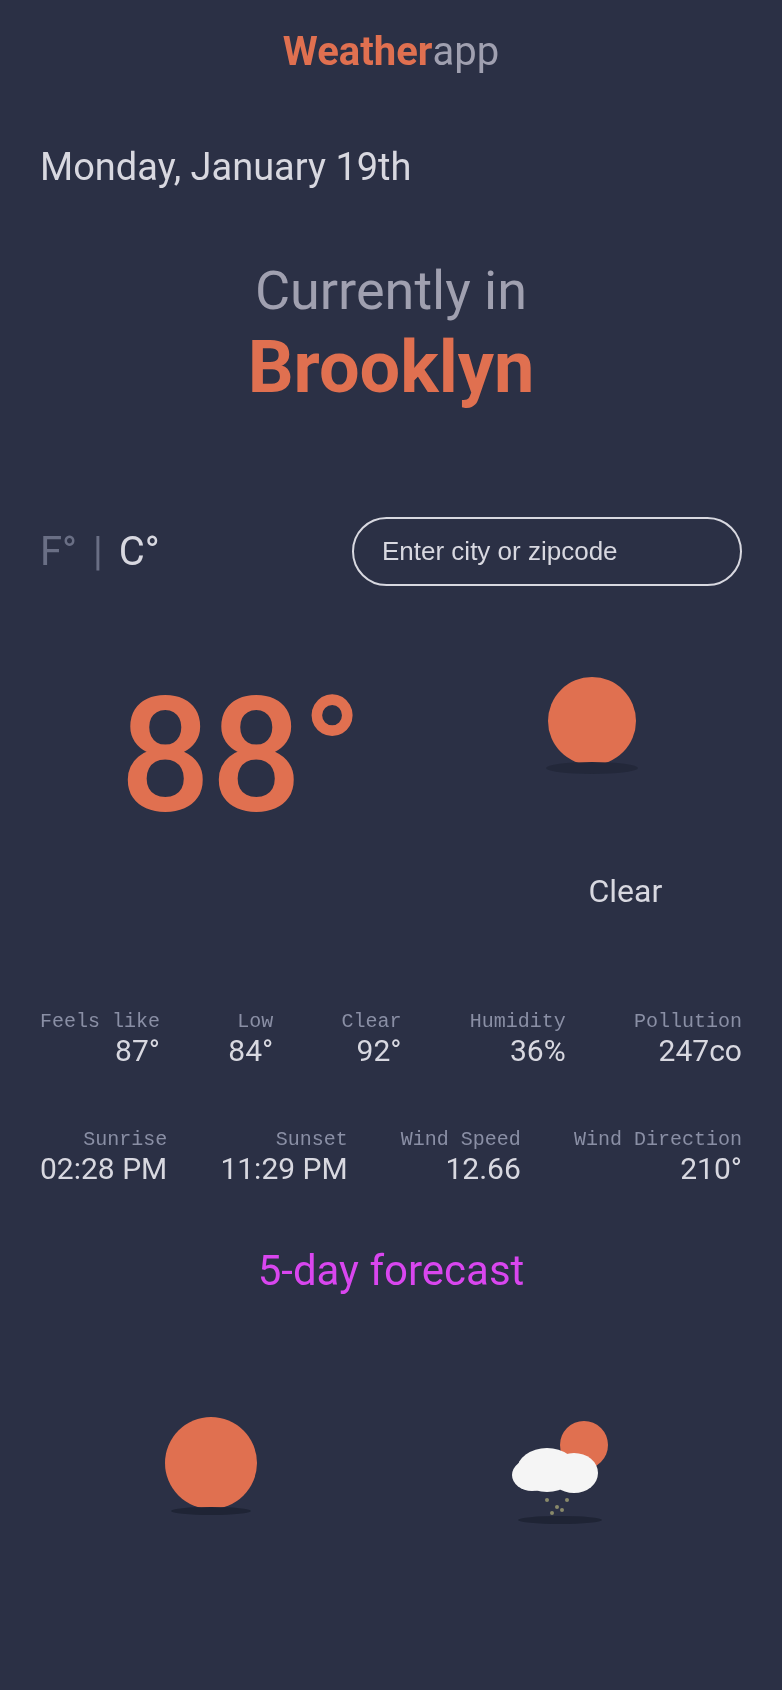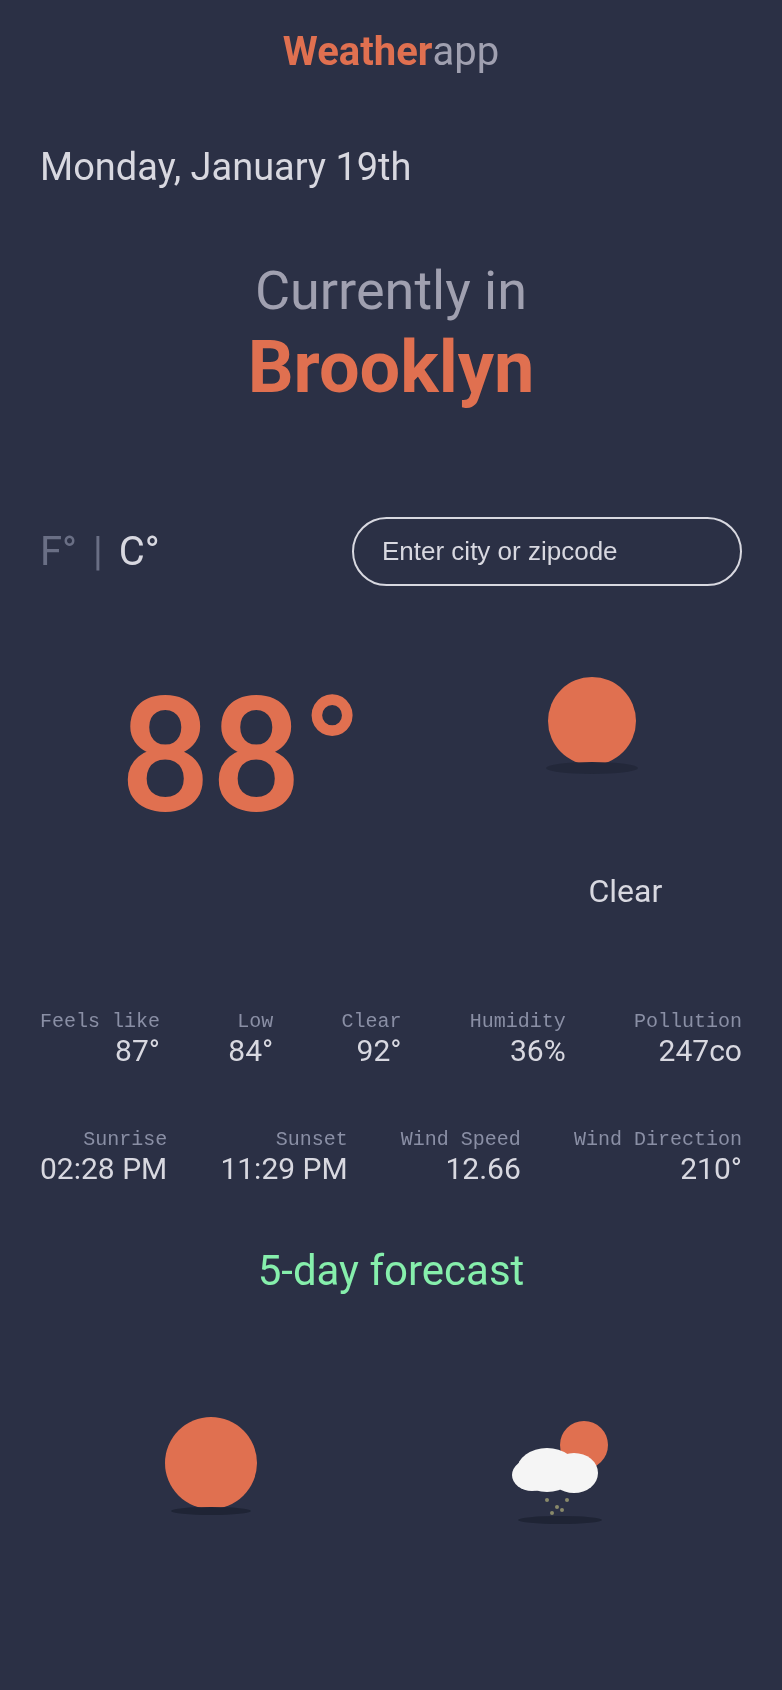--- a/index.html
+++ b/index.html
@@ -101,21 +101,21 @@
     font-family: Liberation Mono, monospace;
   }
   .stat-value {
     font-size: 30px;
     color: #d8d8e0;
     font-weight: 400;
   }
   .forecast-title {
     text-align: center;
     font-size: 42px;
-    color: #86efac;
+    color: #d946ef;
     margin-top: 60px;
     font-weight: 400;
   }
   .forecast-row {
     display: flex;
     justify-content: space-around;
     margin-top: 120px;
   }
   .forecast-item { text-align: center; }
   svg { display: block; }

